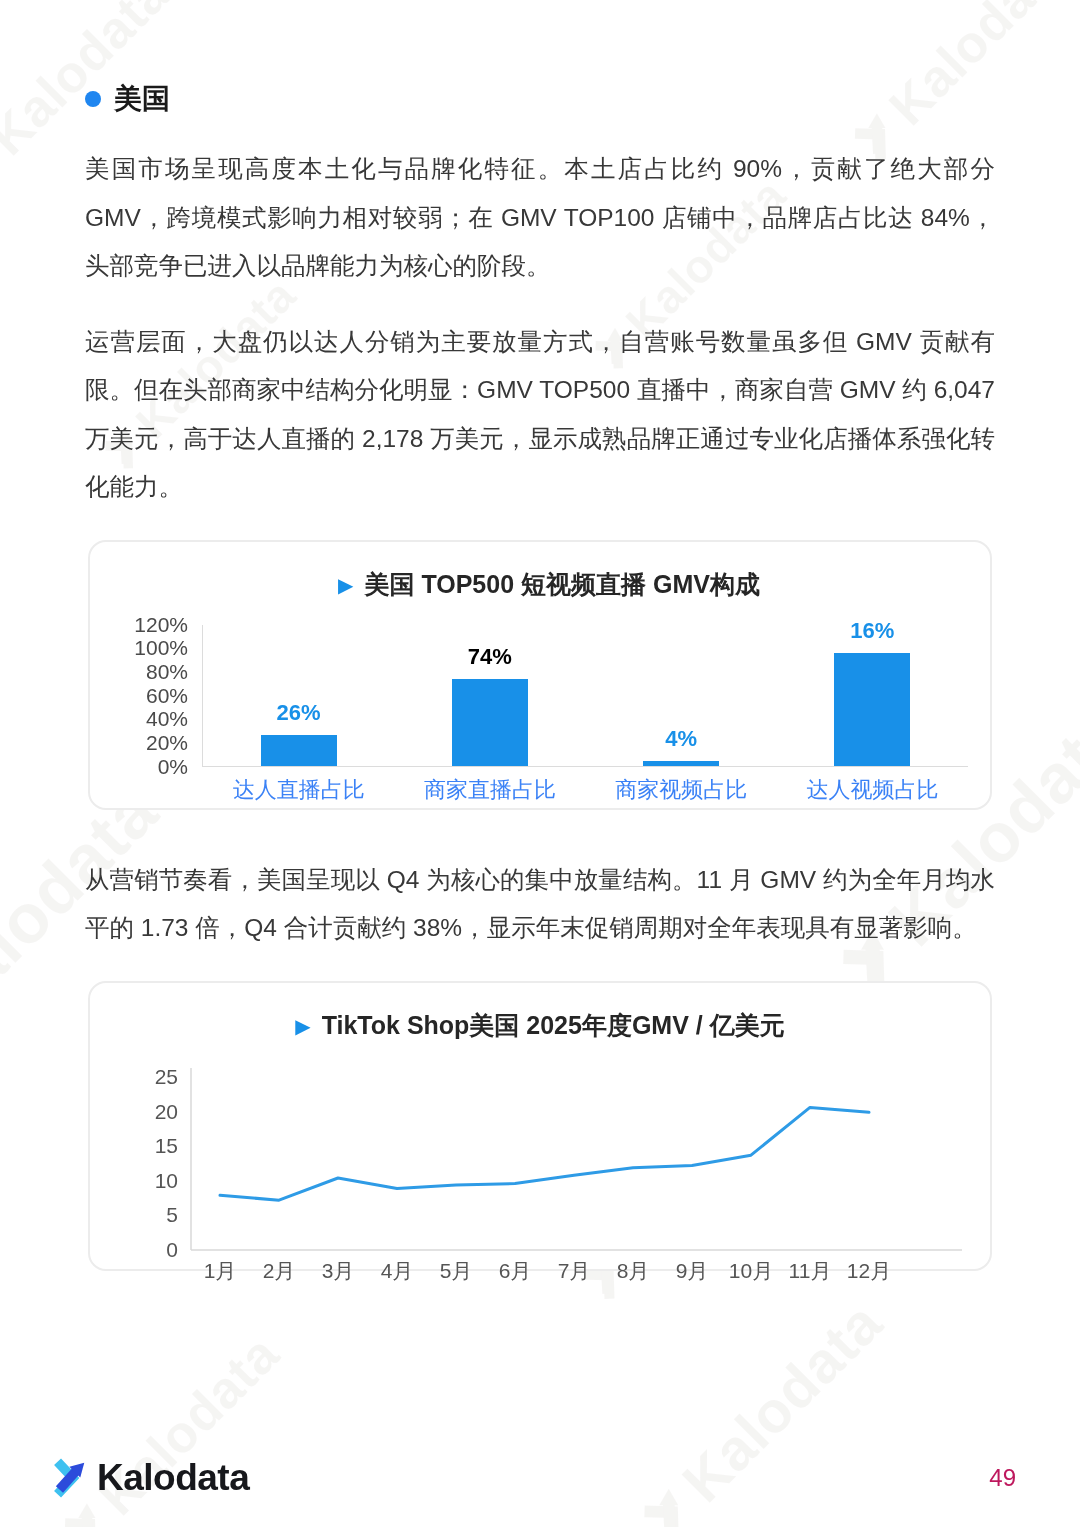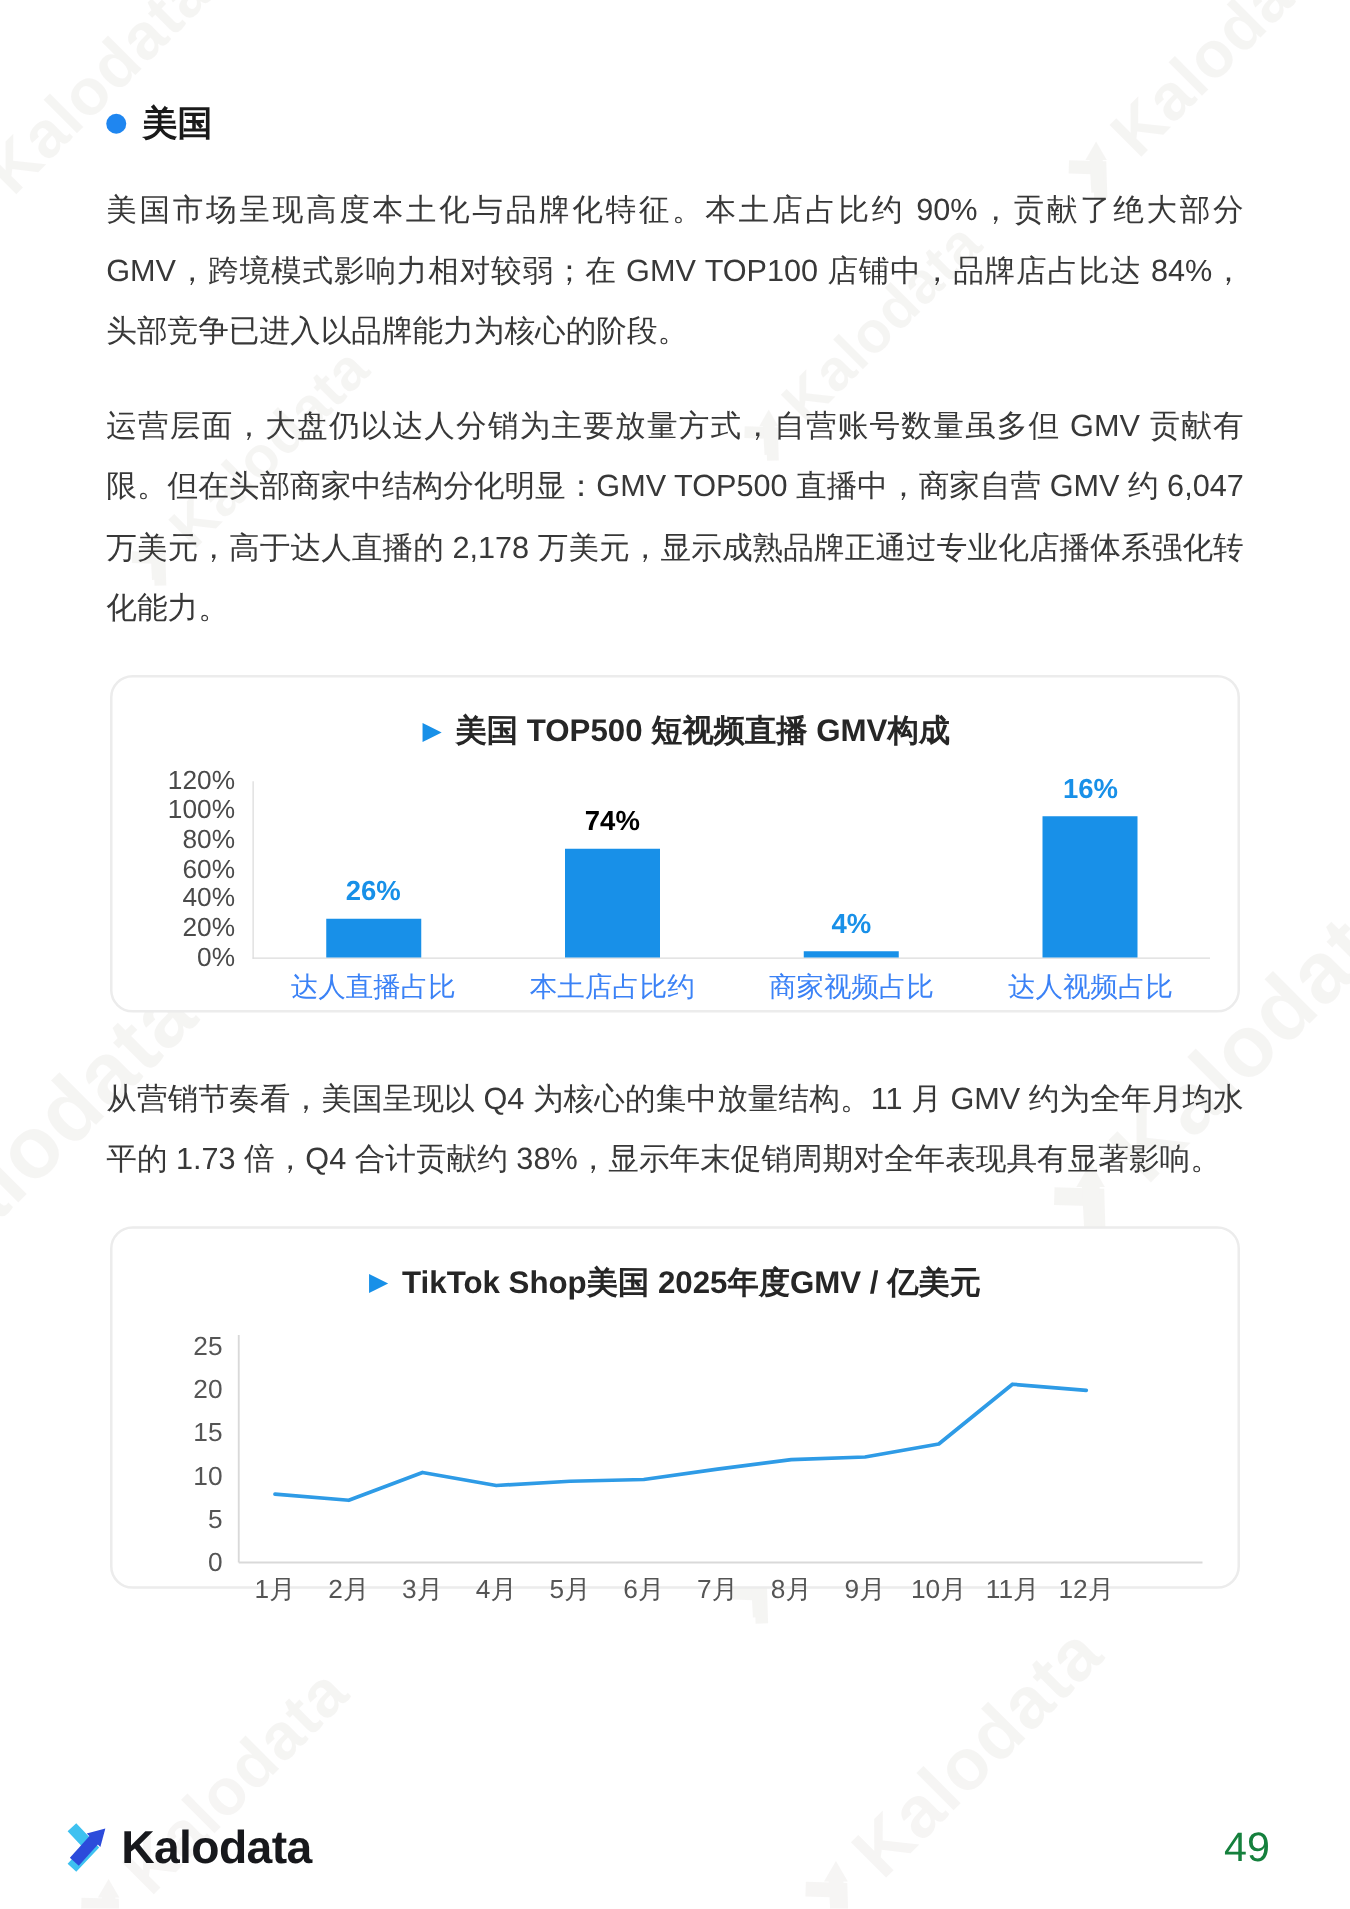--- a/index.html
+++ b/index.html
@@ -79,21 +79,21 @@
   .ax { stroke:#d9d9d9; stroke-width:1.5; }
   .ax-t { font-size:21px; fill:#555555; font-family:"Liberation Sans","DejaVu Sans",sans-serif; }
   
   .footer {
     position:absolute; left:0; right:0; bottom:28px; z-index:1;
     display:flex; align-items:center; justify-content:space-between;
     padding:0 64px 0 48px;
   }
   .logo { display:flex; align-items:center; gap:7px; }
   .logo-text { font-size:37px; font-weight:800; color:#17181c; letter-spacing:-0.5px; }
-  .page-num { font-size:33px; color:#15803d; }
+  .page-num { font-size:24px; color:#be185d; }
 </style>
 </head>
 <body>
 
 <div class="page">
 
   <div class="wm-layer" id="wm-layer">
       <div class="wm" style="left: -40px; top: 150px; transform: rotate(-45deg) scale(0.9);">
         <svg width="52" height="52" viewBox="0 0 44 44">
           <polyline points="10,5 26,22 10,39" stroke-width="10" stroke="currentColor"></polyline>
@@ -198,21 +198,21 @@
           </div>
         <div class="bar-plot" id="bar-plot">
             <div class="bar-group">
               <span class="bar-value" style="bottom:calc(21.67% + 9px);color:#1890E8">26%</span>
               <div class="bar" style="height:21.67%;background:#1890E8"></div>
               <span class="bar-cat">达人直播占比</span>
             </div>
             <div class="bar-group">
               <span class="bar-value" style="bottom:calc(61.67% + 9px);color:#000000">74%</span>
               <div class="bar" style="height:61.67%;background:#1890E8"></div>
-              <span class="bar-cat">本土店占比约</span>
+              <span class="bar-cat">商家直播占比</span>
             </div>
             <div class="bar-group">
               <span class="bar-value" style="bottom:calc(3.33% + 9px);color:#1890E8">4%</span>
               <div class="bar" style="height:3.33%;background:#1890E8"></div>
               <span class="bar-cat">商家视频占比</span>
             </div>
             <div class="bar-group">
               <span class="bar-value" style="bottom:calc(80.00% + 9px);color:#1890E8">16%</span>
               <div class="bar" style="height:80.00%;background:#1890E8"></div>
               <span class="bar-cat">达人视频占比</span>

